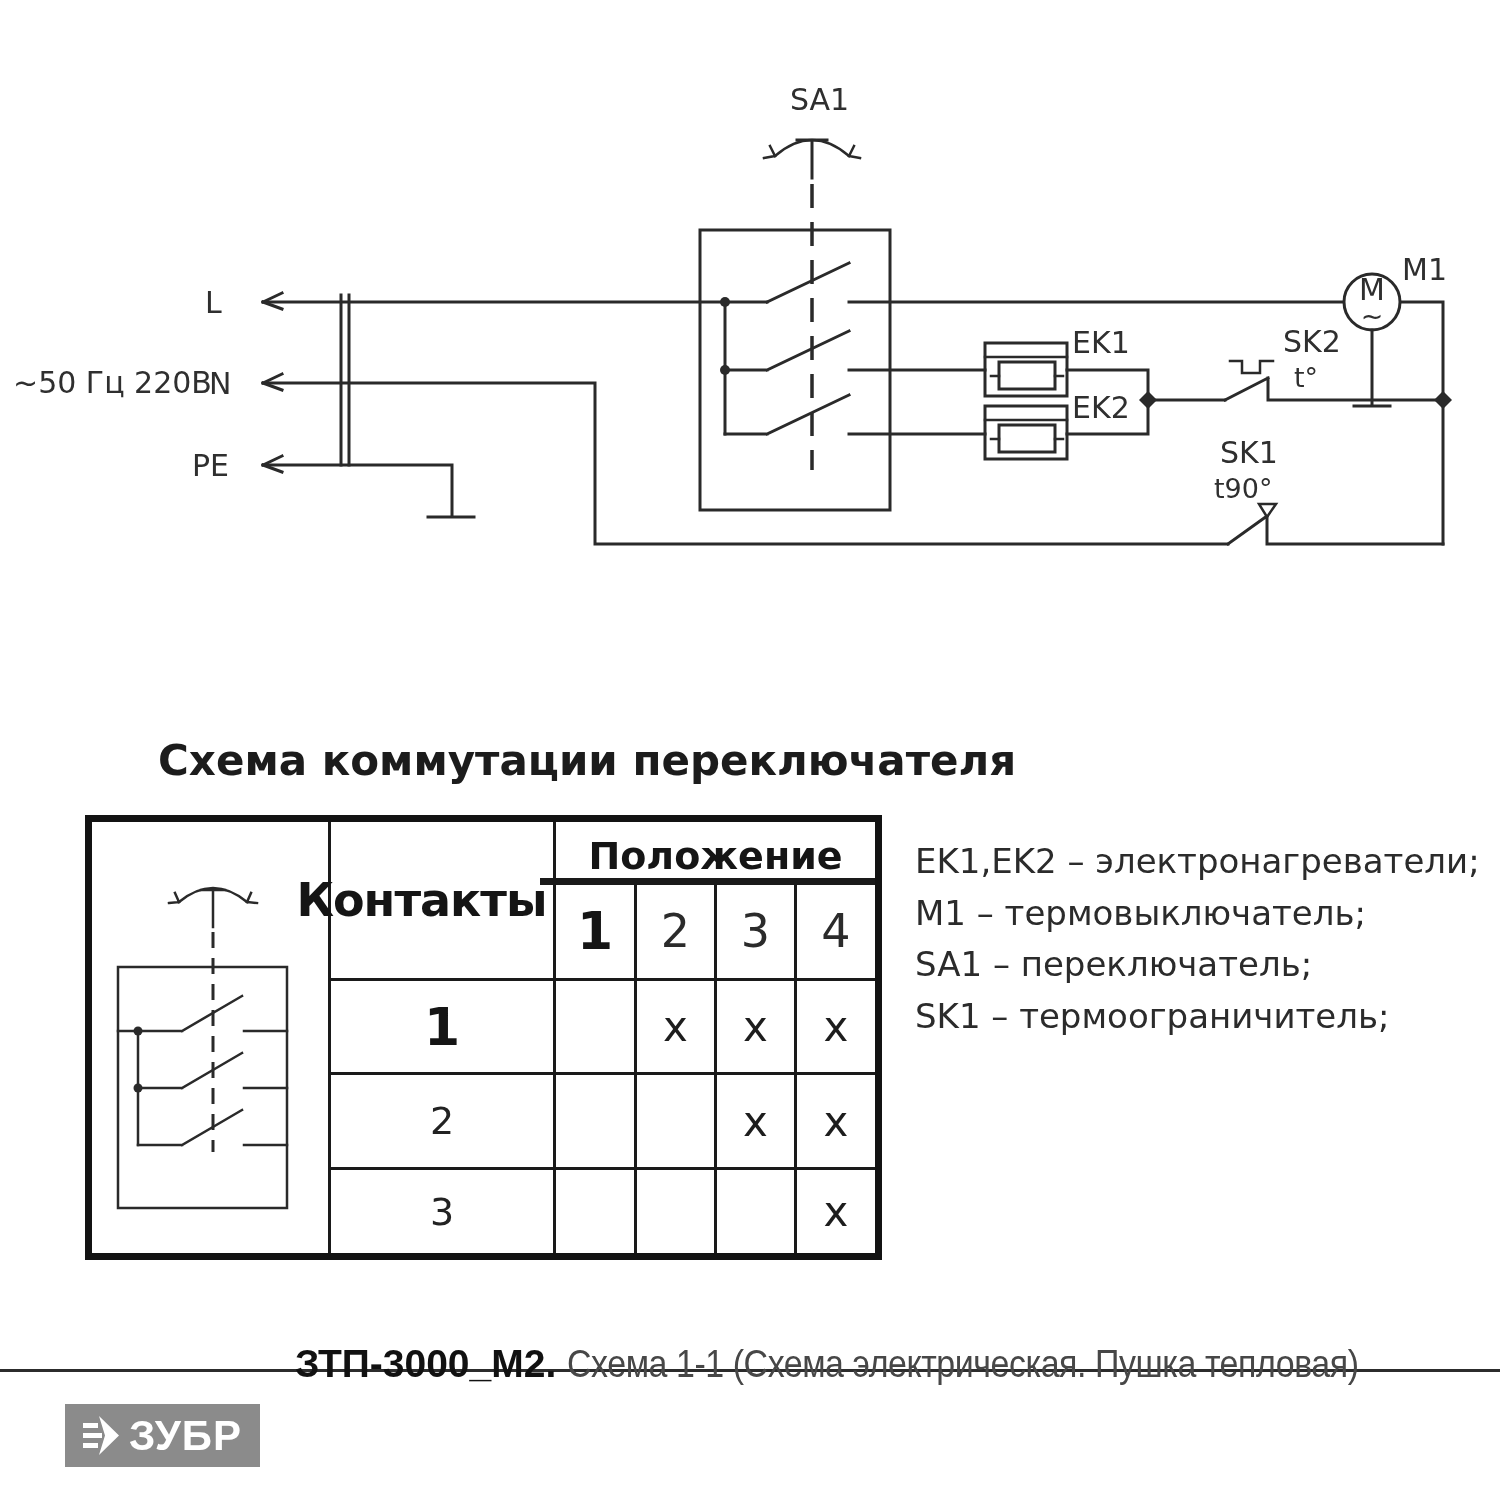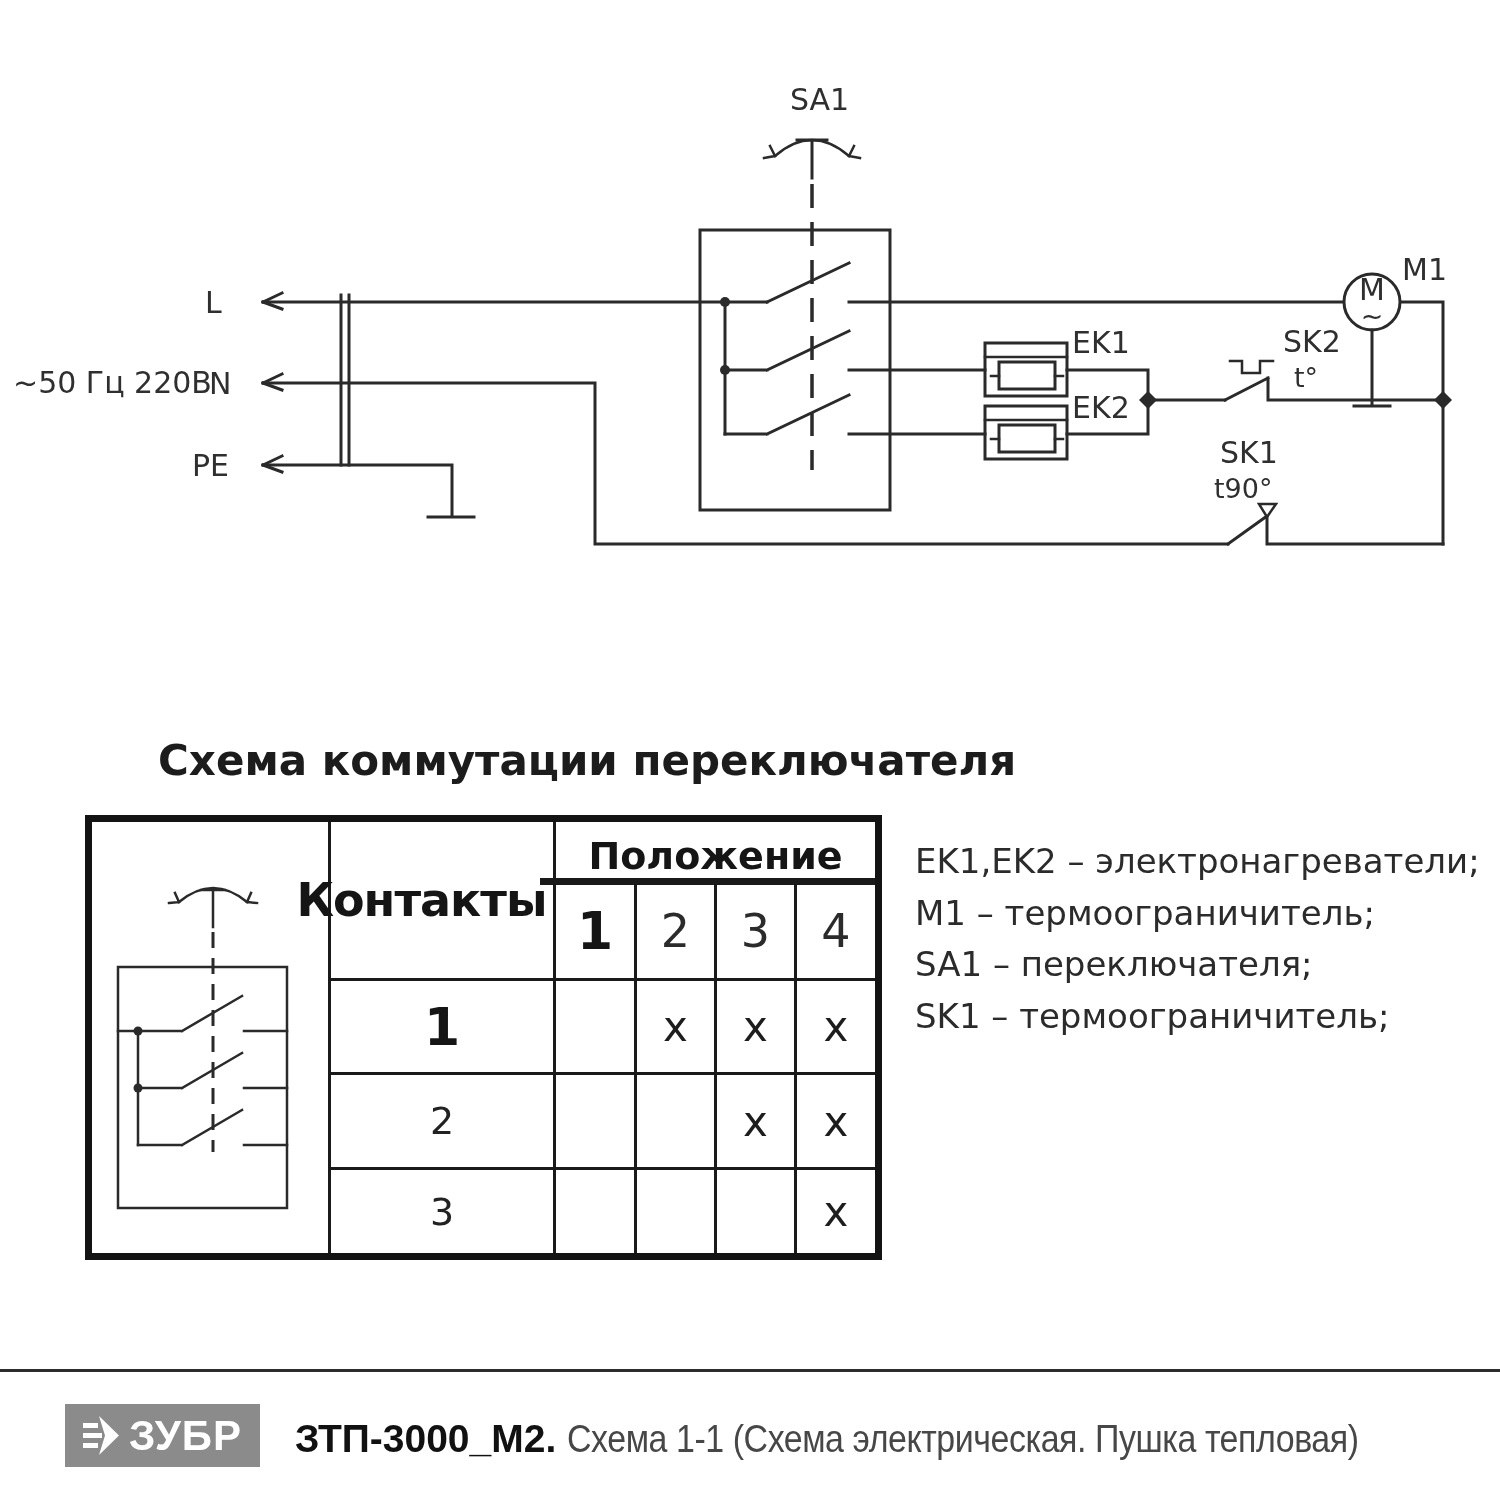--- a/index.html
+++ b/index.html
@@ -176,35 +176,35 @@
     <div class="abs tcell xmark" style="left:705px;top:253px;width:78px;height:92px;">x</div>
 
     <div class="abs tcell xmark" style="left:464px;top:348px;width:78px;height:83px;"></div>
     <div class="abs tcell xmark" style="left:545px;top:348px;width:77px;height:83px;"></div>
     <div class="abs tcell xmark" style="left:625px;top:348px;width:77px;height:83px;"></div>
     <div class="abs tcell xmark" style="left:705px;top:348px;width:78px;height:83px;">x</div>
   </div>
 
   <div class="abs legend" style="left:915px;top:836px;">
     <div>EK1,EK2 – электронагреватели;</div>
-    <div>М1 – термоограничитель;</div>
-    <div>SA1 – переключателя;</div>
+    <div>М1 – термовыключатель;</div>
+    <div>SA1 – переключатель;</div>
     <div>SK1 – термоограничитель;</div>
   </div>
 
   <div class="abs footer-rule" style="left:0;top:1369px;width:1500px;height:3px;"></div>
 
   <div class="abs logo-box" style="left:65px;top:1404px;width:195px;height:63px;background:#8b8b8b;">
     <svg width="38" height="44" viewBox="0 0 38 44">
       <rect x="0" y="9" width="15" height="5" fill="#ffffff"></rect>
       <rect x="0" y="19" width="19" height="5" fill="#ffffff"></rect>
       <rect x="0" y="29" width="15" height="5" fill="#ffffff"></rect>
       <polygon points="16,2 36,21.5 16,41 22,21.5" fill="#ffffff"></polygon>
     </svg>
     <span class="logo-text">ЗУБР</span>
   </div>
 
-  <div class="abs footer-line" style="left:295px;top:1417px;">
+  <div class="abs footer-line" style="left:295px;top:1342px;">
     <span class="footer-model" style="color:#111111;">ЗТП-3000_М2.</span>
     <span class="footer-desc" style="color:#474747;">Схема 1-1 (Схема электрическая. Пушка тепловая)</span>
   </div>
 
 </div>
 
 </body></html>

